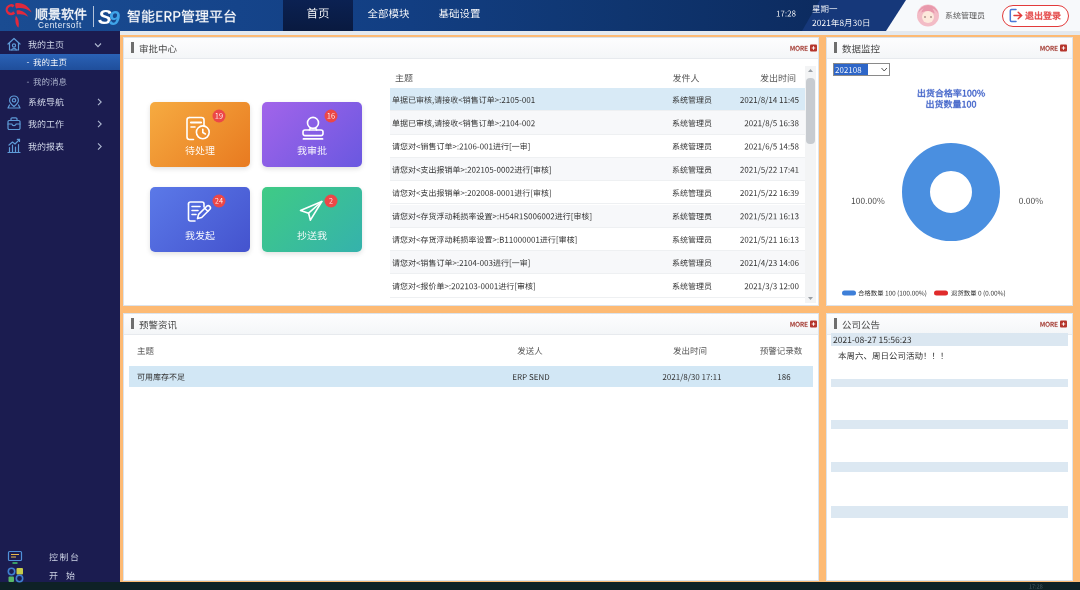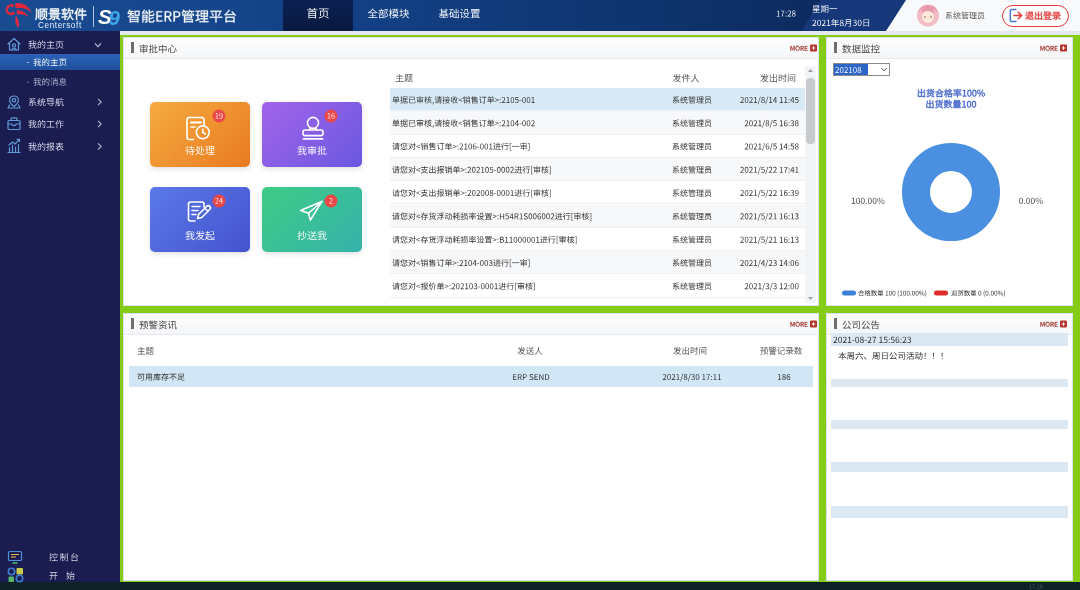--- a/index.html
+++ b/index.html
@@ -1,12 +1,12 @@
 <!DOCTYPE html>
-<html><head><meta charset="utf-8"><style>html,body{margin:0;padding:0}#p{position:relative;width:1080px;height:590px;overflow:hidden;background:#84cc16;font-family:"Liberation Sans",sans-serif}.a{position:absolute}#ov{position:absolute;left:0;top:0;z-index:50}</style></head><body>
+<html><head><meta charset="utf-8"><style>html,body{margin:0;padding:0}#p{position:relative;width:1080px;height:590px;overflow:hidden;background:#fdba74;font-family:"Liberation Sans",sans-serif}.a{position:absolute}#ov{position:absolute;left:0;top:0;z-index:50}</style></head><body>
 <div id="p">
     <div class="a" style="left:0px;top:0px;width:1080px;height:31px;background:linear-gradient(90deg,#1a4c92 0%,#15448a 22%,#123e82 38%,#0f356f 58%,#0c2a5e 78%,#0d2c63 100%)"></div>
     <div class="a" style="left:283px;top:0px;width:70px;height:31px;background:linear-gradient(180deg,#0b2152,#091a40)"></div>
     <div class="a" style="left:802px;top:0;width:88px;height:31px;background:#16387a;transform:skewX(-30deg);transform-origin:0 31px"></div>
     <div class="a" style="left:860px;top:0;width:220px;height:31px;background:#f7f9fb;clip-path:polygon(46px 0,220px 0,220px 31px,26px 31px)"></div>
     <div class="a" style="left:0px;top:31px;width:1080px;height:4px;background:#e4e9ef"></div>
     <div class="a" style="left:0px;top:31px;width:120px;height:551px;background:#1b1c50"></div>
     <div class="a" style="left:0px;top:54px;width:120px;height:16px;background:linear-gradient(180deg,#2a62b6,#1f4e9b)"></div>
     <div class="a" style="left:123px;top:37px;width:696px;height:269px;background:#fff;border:1px solid #dde3ea;box-sizing:border-box"></div>
     <div class="a" style="left:124px;top:38px;width:694px;height:20px;background:linear-gradient(180deg,#fdfdfe,#f4f6f8);border-bottom:1px solid #e7eaee"></div>

